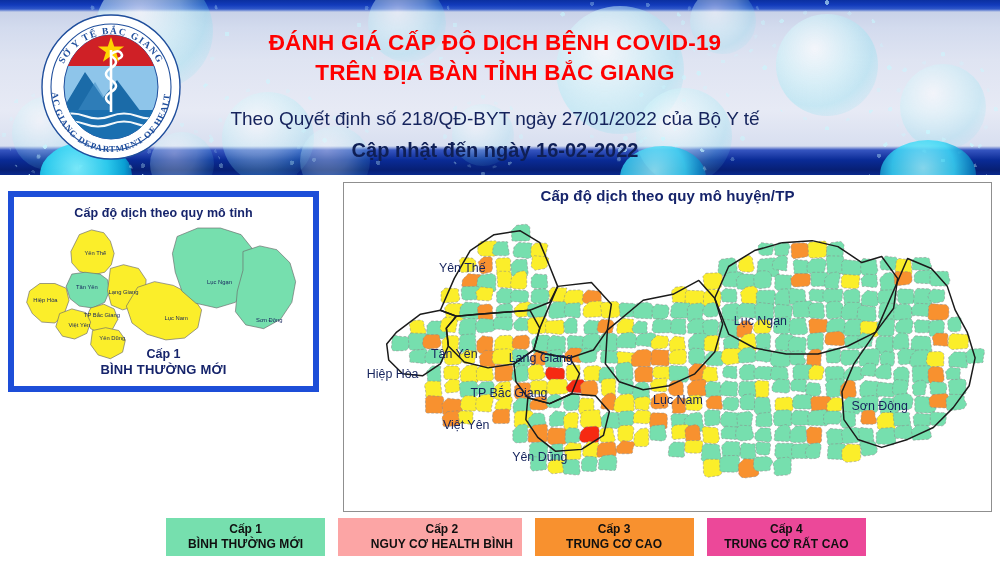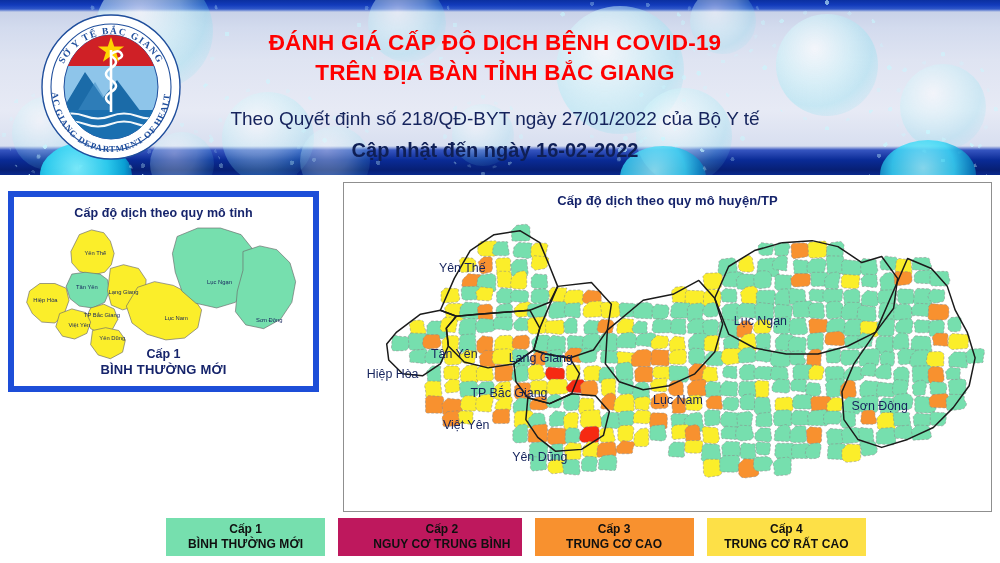--- a/index.html
+++ b/index.html
@@ -91,21 +91,21 @@
     border:6px solid #1d4ed8; background:#fff;
   }
   #panel-right {
     position:absolute; left:343px; top:182px; width:649px; height:330px;
     border:1px solid #8f8f8f; background:#fff;
   }
   .panel-title {
     text-align:center; color:#16246b; font-weight:bold; font-size:12.5px;
     margin-top:9px; letter-spacing:.1px;
   }
-  #panel-right .panel-title{ font-size:13px; margin-top:10px; }
+  #panel-right .panel-title{ font-size:15px; margin-top:4px; }
 
   .map-wrap { position:absolute; inset:0; }
   .map-wrap svg { display:block; width:100%; height:100%; }
 
   .lbl {
     font-family:"Liberation Sans","DejaVu Sans",sans-serif;
     fill:#15235c;
   }
 
   
@@ -122,23 +122,23 @@
     display:flex; gap:13px;
   }
   .leg {
     flex:1 1 0; display:flex; flex-direction:column;
     align-items:center; justify-content:center; line-height:15px;
     color:#101010;
   }
   .leg .lv   { font-size:12px; font-weight:bold; }
   .leg .desc { font-size:12px; font-weight:bold; letter-spacing:.1px;}
   .leg.l1 { background:#76dfae; }
-  .leg.l2 { background:#be185d;padding-left:24px; }
+  .leg.l2 { background:#fca5a5;padding-left:24px; }
   .leg.l3 { background:#f8912f;text-align:center; }
-  .leg.l4 { background:#fde047; }
+  .leg.l4 { background:#ec4899; }
 </style>
 </head>
 <body>
 
 <div id="banner">
   <div class="virus v1"></div>
   <div class="virus v2"></div>
   <div class="virus v3"></div>
   <div class="virus v4"></div>
   <div class="virus v5"></div>
@@ -2877,21 +2877,21 @@
   </div>
 </div>
 
 <div id="legend">
   <div class="leg l1">
     <span class="lv">Cấp 1</span>
     <span class="desc">BÌNH THƯỜNG MỚI</span>
   </div>
   <div class="leg l2">
     <span class="lv">Cấp 2</span>
-    <span class="desc">NGUY CƠ TRUNG BÌNH</span>
+    <span class="desc">NGUY CƠ HEALTH BÌNH</span>
   </div>
   <div class="leg l3">
     <span class="lv">Cấp 3</span>
     <span class="desc">TRUNG CƠ CAO</span>
   </div>
   <div class="leg l4">
     <span class="lv">Cấp 4</span>
     <span class="desc">TRUNG CƠ RẤT CAO</span>
   </div>
 </div>

